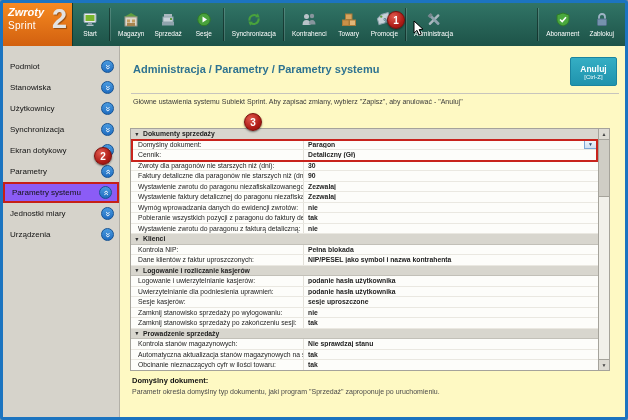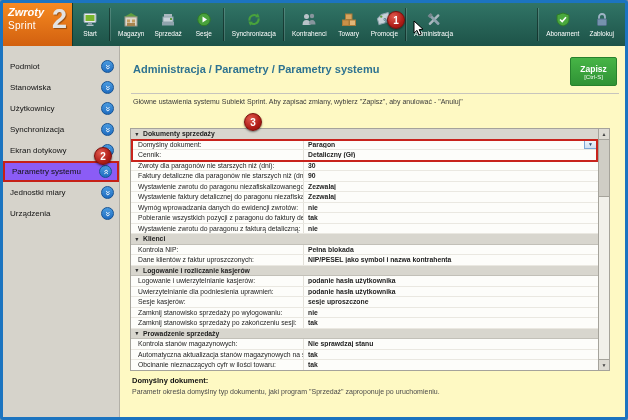--- a/index.html
+++ b/index.html
@@ -270,20 +270,26 @@
         </span>
       </div>
 
       <div class="sb-item">
         <span class="sb-lbl">Ekran dotykowy</span>
         <span class="sb-chev">
           <i>»</i>
         </span>
       </div>
 
+      <div class="sb-item up">
+        <span class="sb-lbl">Parametry</span>
+        <span class="sb-chev">
+          <i>»</i>
+        </span>
+      </div>
 
       <div class="sb-item selected up">
         <span class="sb-lbl">Parametry systemu</span>
         <span class="sb-chev">
           <i>»</i>
         </span>
       </div>
 
       <div class="sb-item">
         <span class="sb-lbl">Jednostki miary</span>
@@ -300,23 +306,23 @@
           <i>»</i>
         </span>
       </div>
 
   </div>
 
   <div class="main">
     <div class="crumb">Administracja / Parametry / Parametry systemu</div>
 
     <div class="btns">
-      <div class="btn save">
-        <span class="bl">Zapisz</span>
-        <span class="bs">[Ctrl-S]</span>
+      <div class="btn cancel">
+        <span class="bl">Anuluj</span>
+        <span class="bs">[Ctrl-Z]</span>
       </div>
     </div>
 
     <div class="hrule"></div>
     <div class="subtitle">Główne ustawienia systemu Subiekt Sprint. Aby zapisać zmiany, wybierz "Zapisz", aby anulować - "Anuluj"</div>
 
     <div class="gridwrap">
       <div class="grid">
 
           <div class="grow section">

